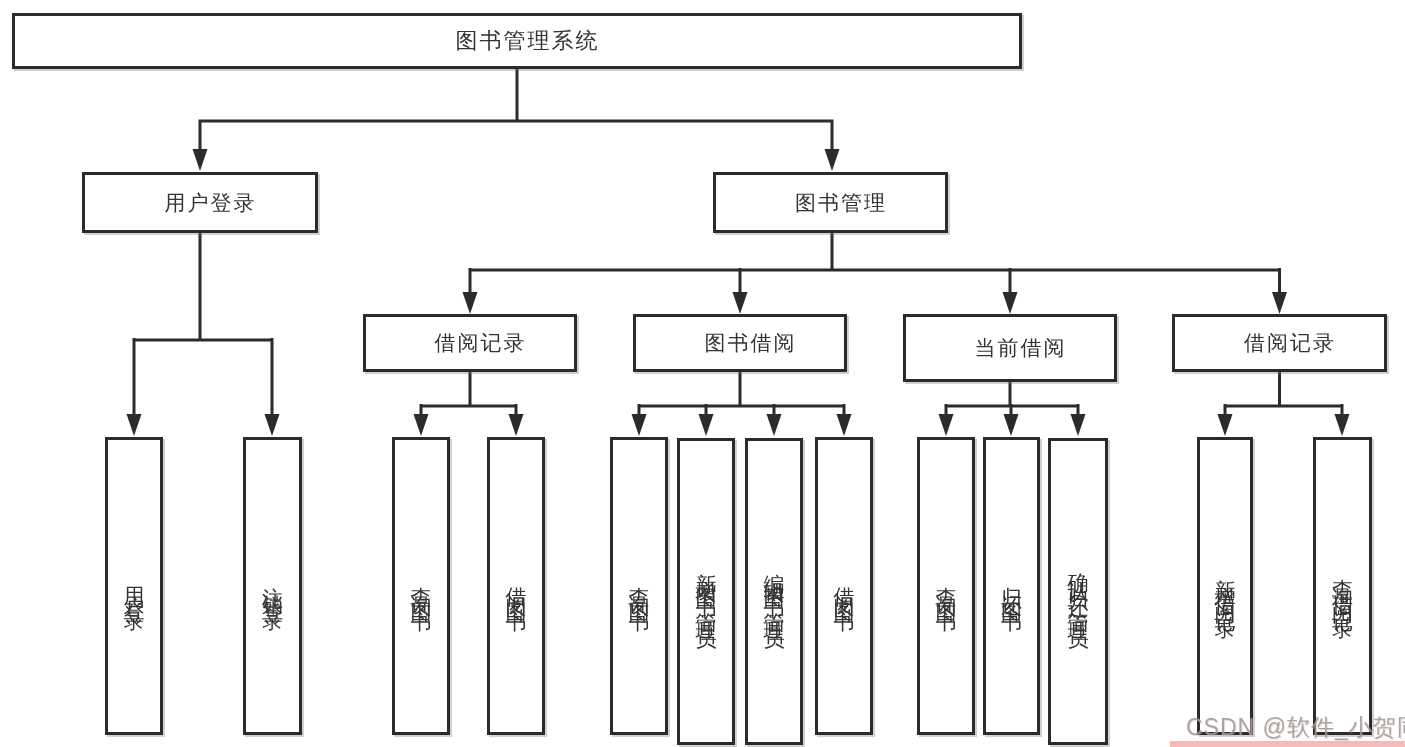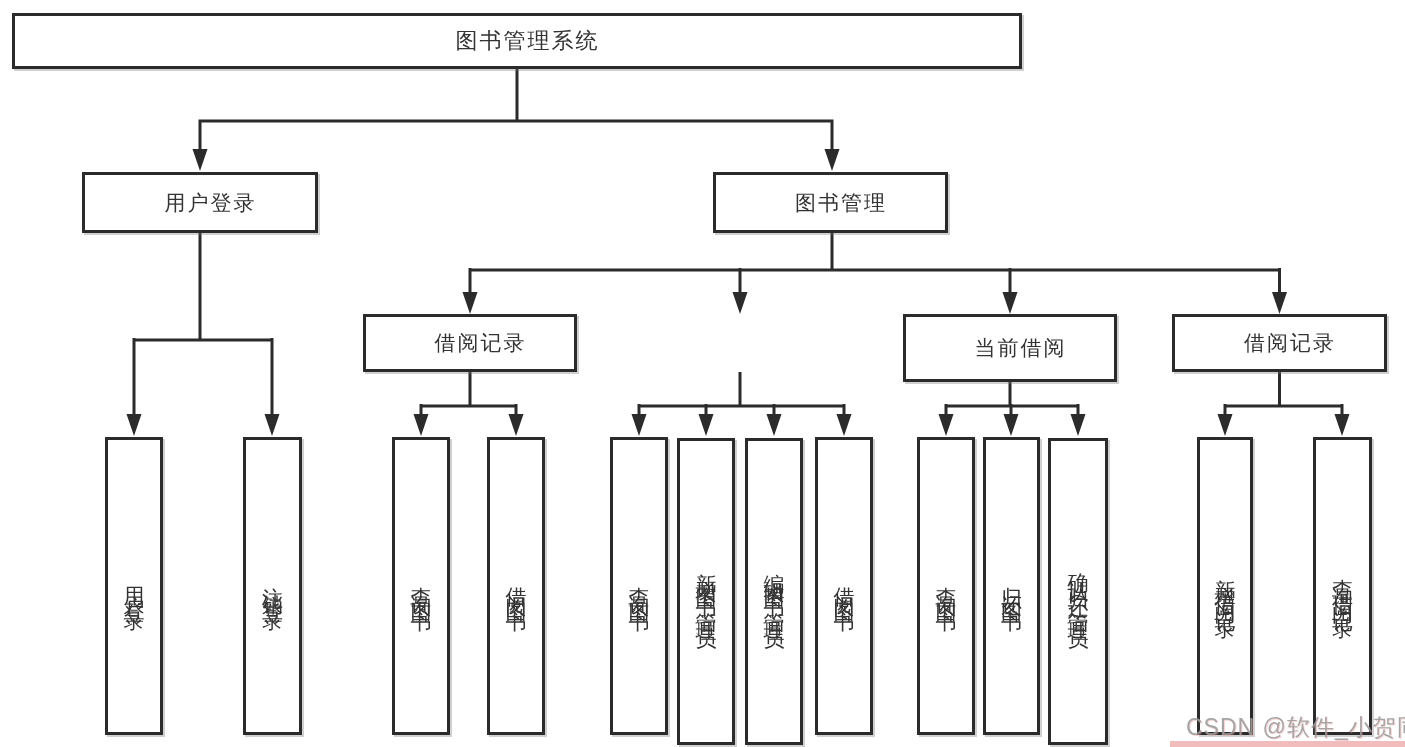--- a/index.html
+++ b/index.html
@@ -79,20 +79,21 @@
       <polygon points="1334.5,414 1349.5,414 1342,436"></polygon>
     </g>
   </svg>
 
   <div class="hbox root-box" style="left:12px; top:13px; width:1010px; height:56px;">图书管理系统</div>
 
   <div class="hbox" style="left:82px; top:172px; width:236px; height:61px;">用户登录</div>
   <div class="hbox" style="left:713px; top:172px; width:235px; height:61px;text-align:right;">图书管理</div>
 
   <div class="hbox" style="left:363px; top:314px; width:214px; height:58px;">借阅记录</div>
+  <div class="hbox" style="left:633px; top:314px; width:214px; height:58px;">图书借阅</div>
   <div class="hbox" style="left:903px; top:314px; width:214px; height:68px;">当前借阅</div>
   <div class="hbox" style="left:1172px; top:314px; width:215px; height:58px;">借阅记录</div>
 
   <div class="vbox" style="left:105px; width:58px;">用户登录</div>
   <div class="vbox" style="left:243px; width:59px;">注销登录</div>
 
   <div class="vbox" style="left:392px; width:58px;">查询图书</div>
   <div class="vbox" style="left:487px; width:58px;">借阅图书</div>
 
   <div class="vbox" style="left:610px; width:58px;">查询图书</div>

